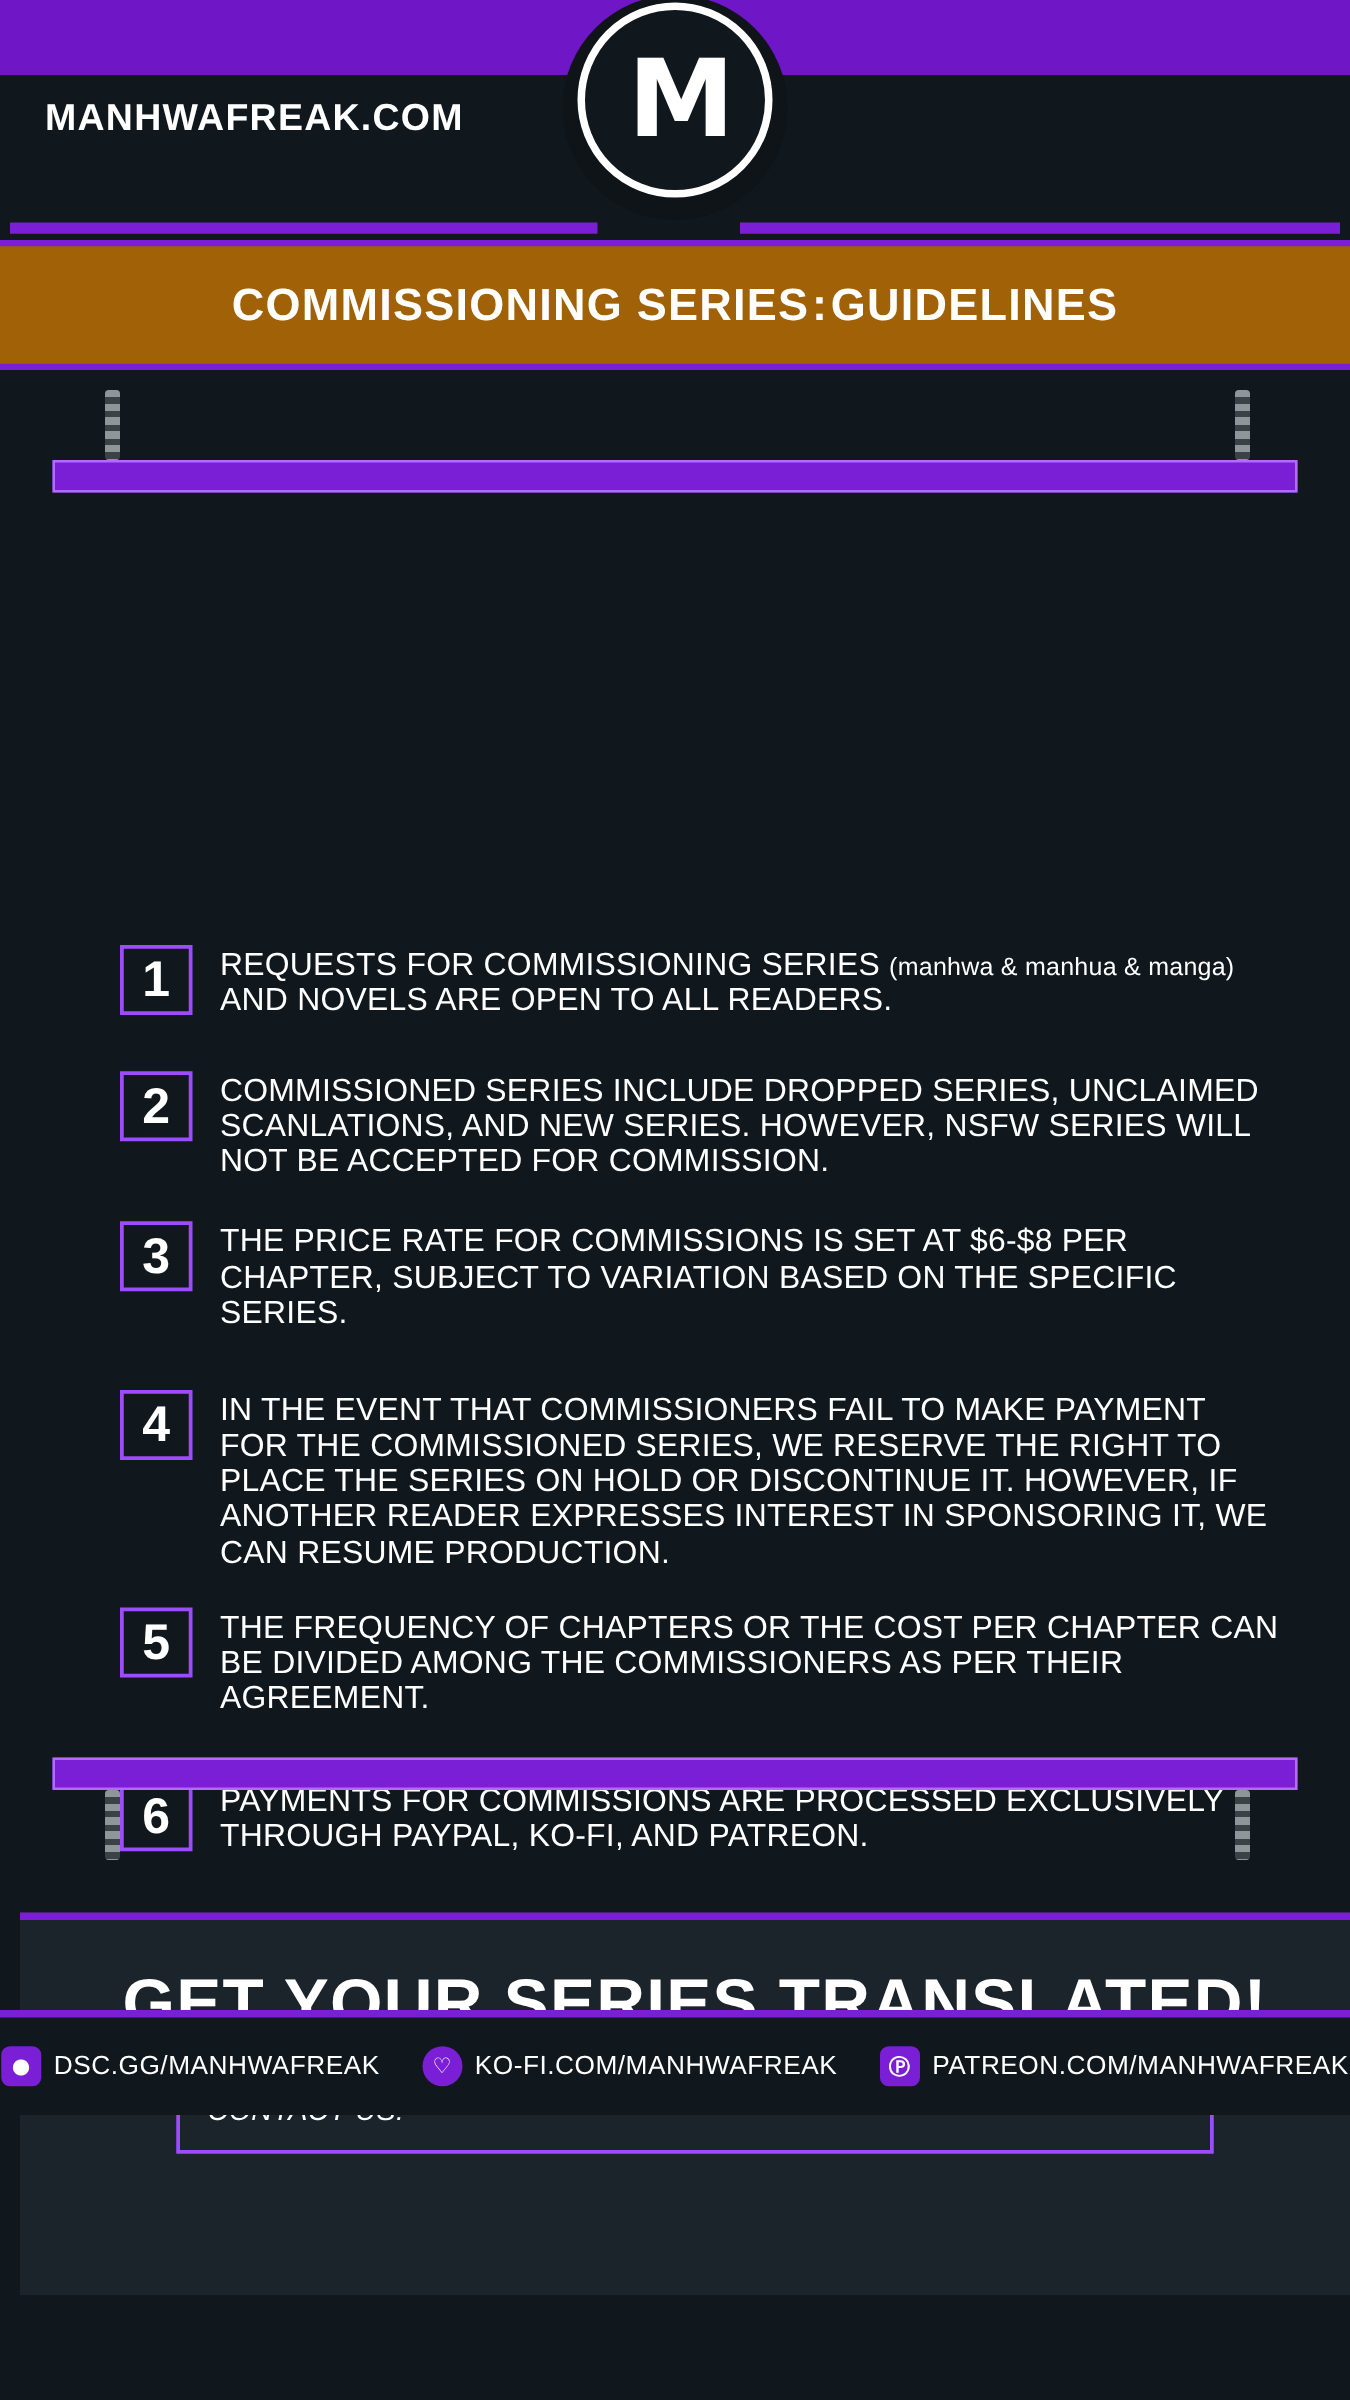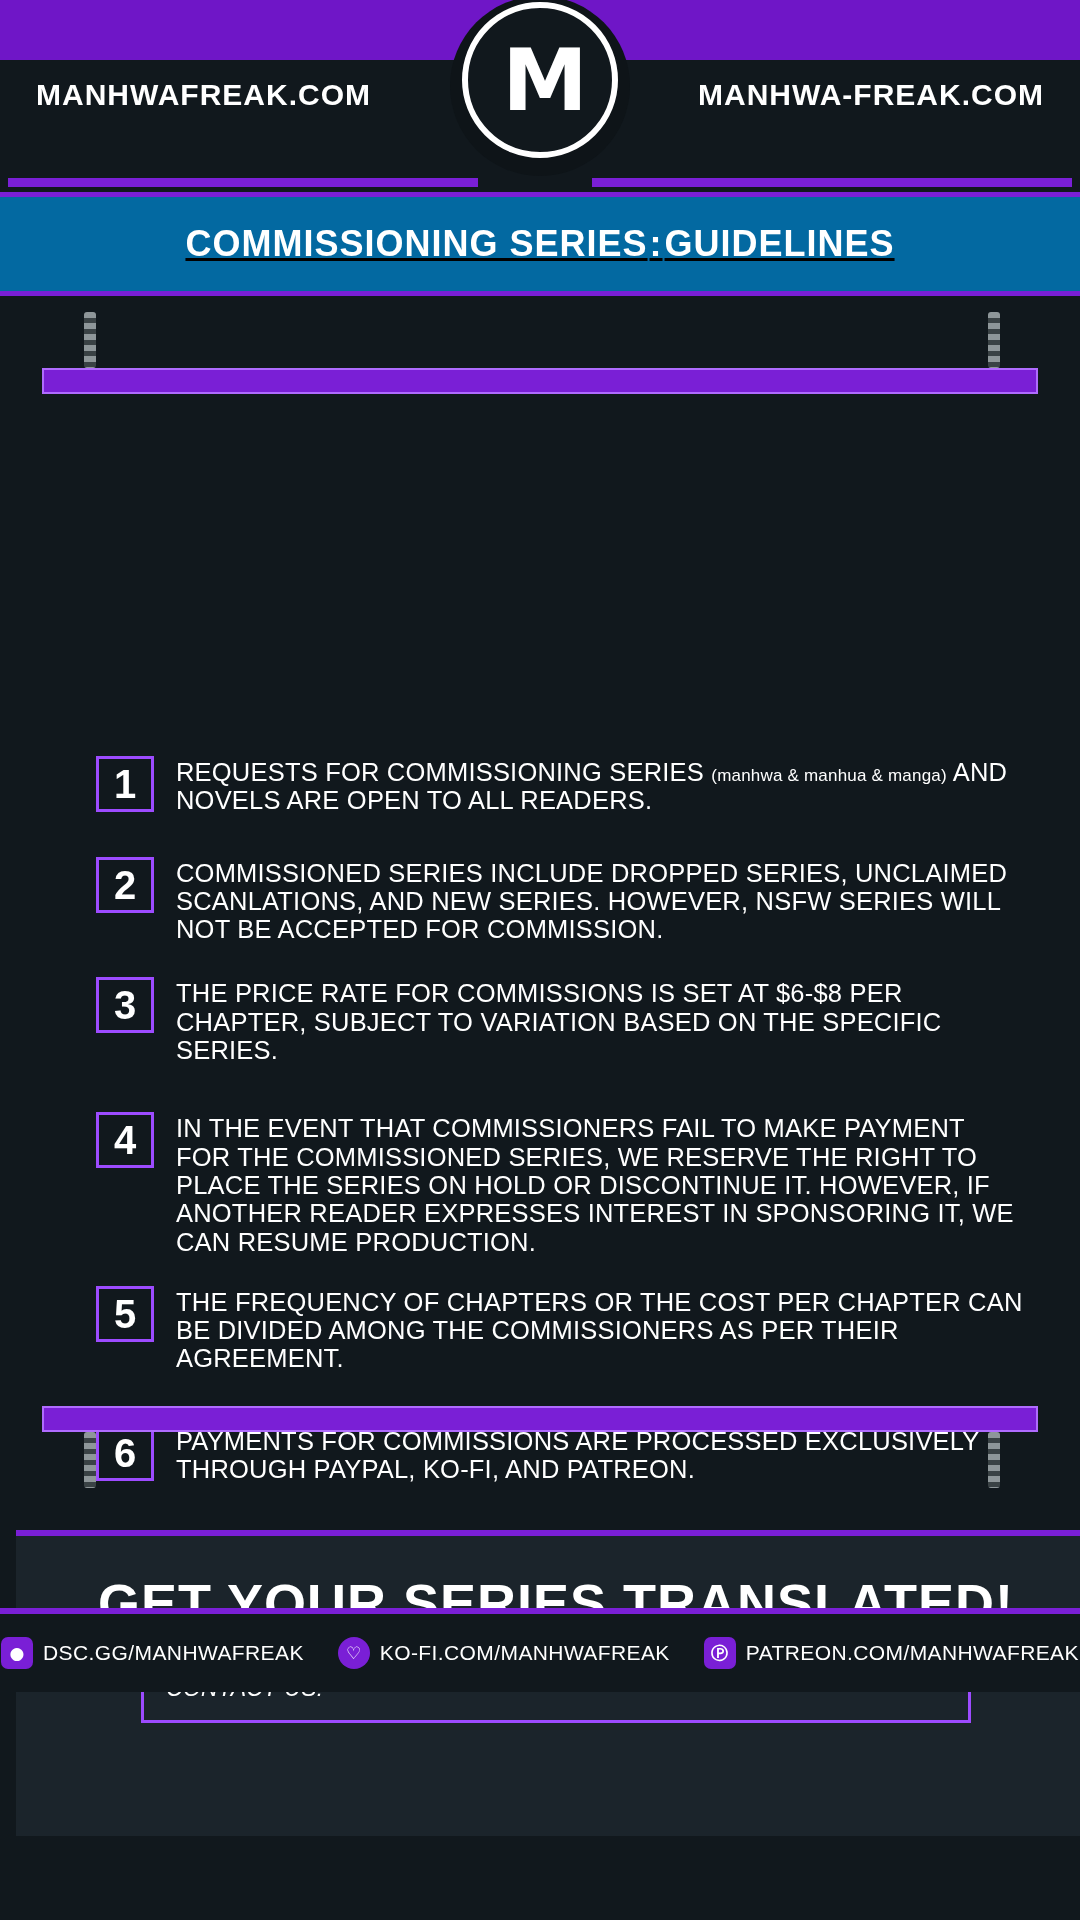--- a/index.html
+++ b/index.html
@@ -84,27 +84,26 @@
     color: #ffffff;
     line-height: 1;
     letter-spacing: -10px;
     font-family: "DejaVu Sans", sans-serif;
   }
 
   
   .title-bar {
     position: relative;
     height: 104px;
-    background: #0369a1;
+    background: #a16207;
     border-top: 5px solid #7a1fd6;
     border-bottom: 5px solid #7a1fd6;
     display: flex;
     align-items: center;
     justify-content: center;
-    text-decoration: underline;
   }
   .title-text {
     font-size: 36px;
     font-weight: bold;
     color: #ffffff;
     letter-spacing: 1px;
     text-transform: uppercase;
   }
   .title-text .sep { color: #ffffff; padding: 0 2px; }
 
@@ -163,21 +162,21 @@
   }
   .rule-text {
     color: #ffffff;
     font-size: 25.5px;
     line-height: 1.11;
     letter-spacing: 0.2px;
     text-transform: uppercase;
     padding-top: 2px;
   }
   .rule-text .small {
-    font-size: 17px;
+    font-size: 20px;
     text-transform: lowercase;
   }
 
   
   .footer-section {
     position: absolute;
     left: 16px;
     top: 1530px;
     width: 1080px;
     height: 306px;
@@ -254,21 +253,20 @@
   .social-icon.patreon { background: #7a1fd6; }
 </style>
 </head>
 <body>
 
 <div class="page">
 
   <div class="header">
     <div class="header-inner"></div>
     <div class="header-site left">MANHWAFREAK.COM</div>
-    <div class="header-site right">MANHWA-FREAK.COM</div>
     <div class="header-rule left"></div>
     <div class="header-rule right"></div>
     <div class="logo-wrap">
       <div class="logo-shadow"></div>
       <div class="logo-circle">
         <span class="logo-mark">M</span>
       </div>
     </div>
   </div>
 

